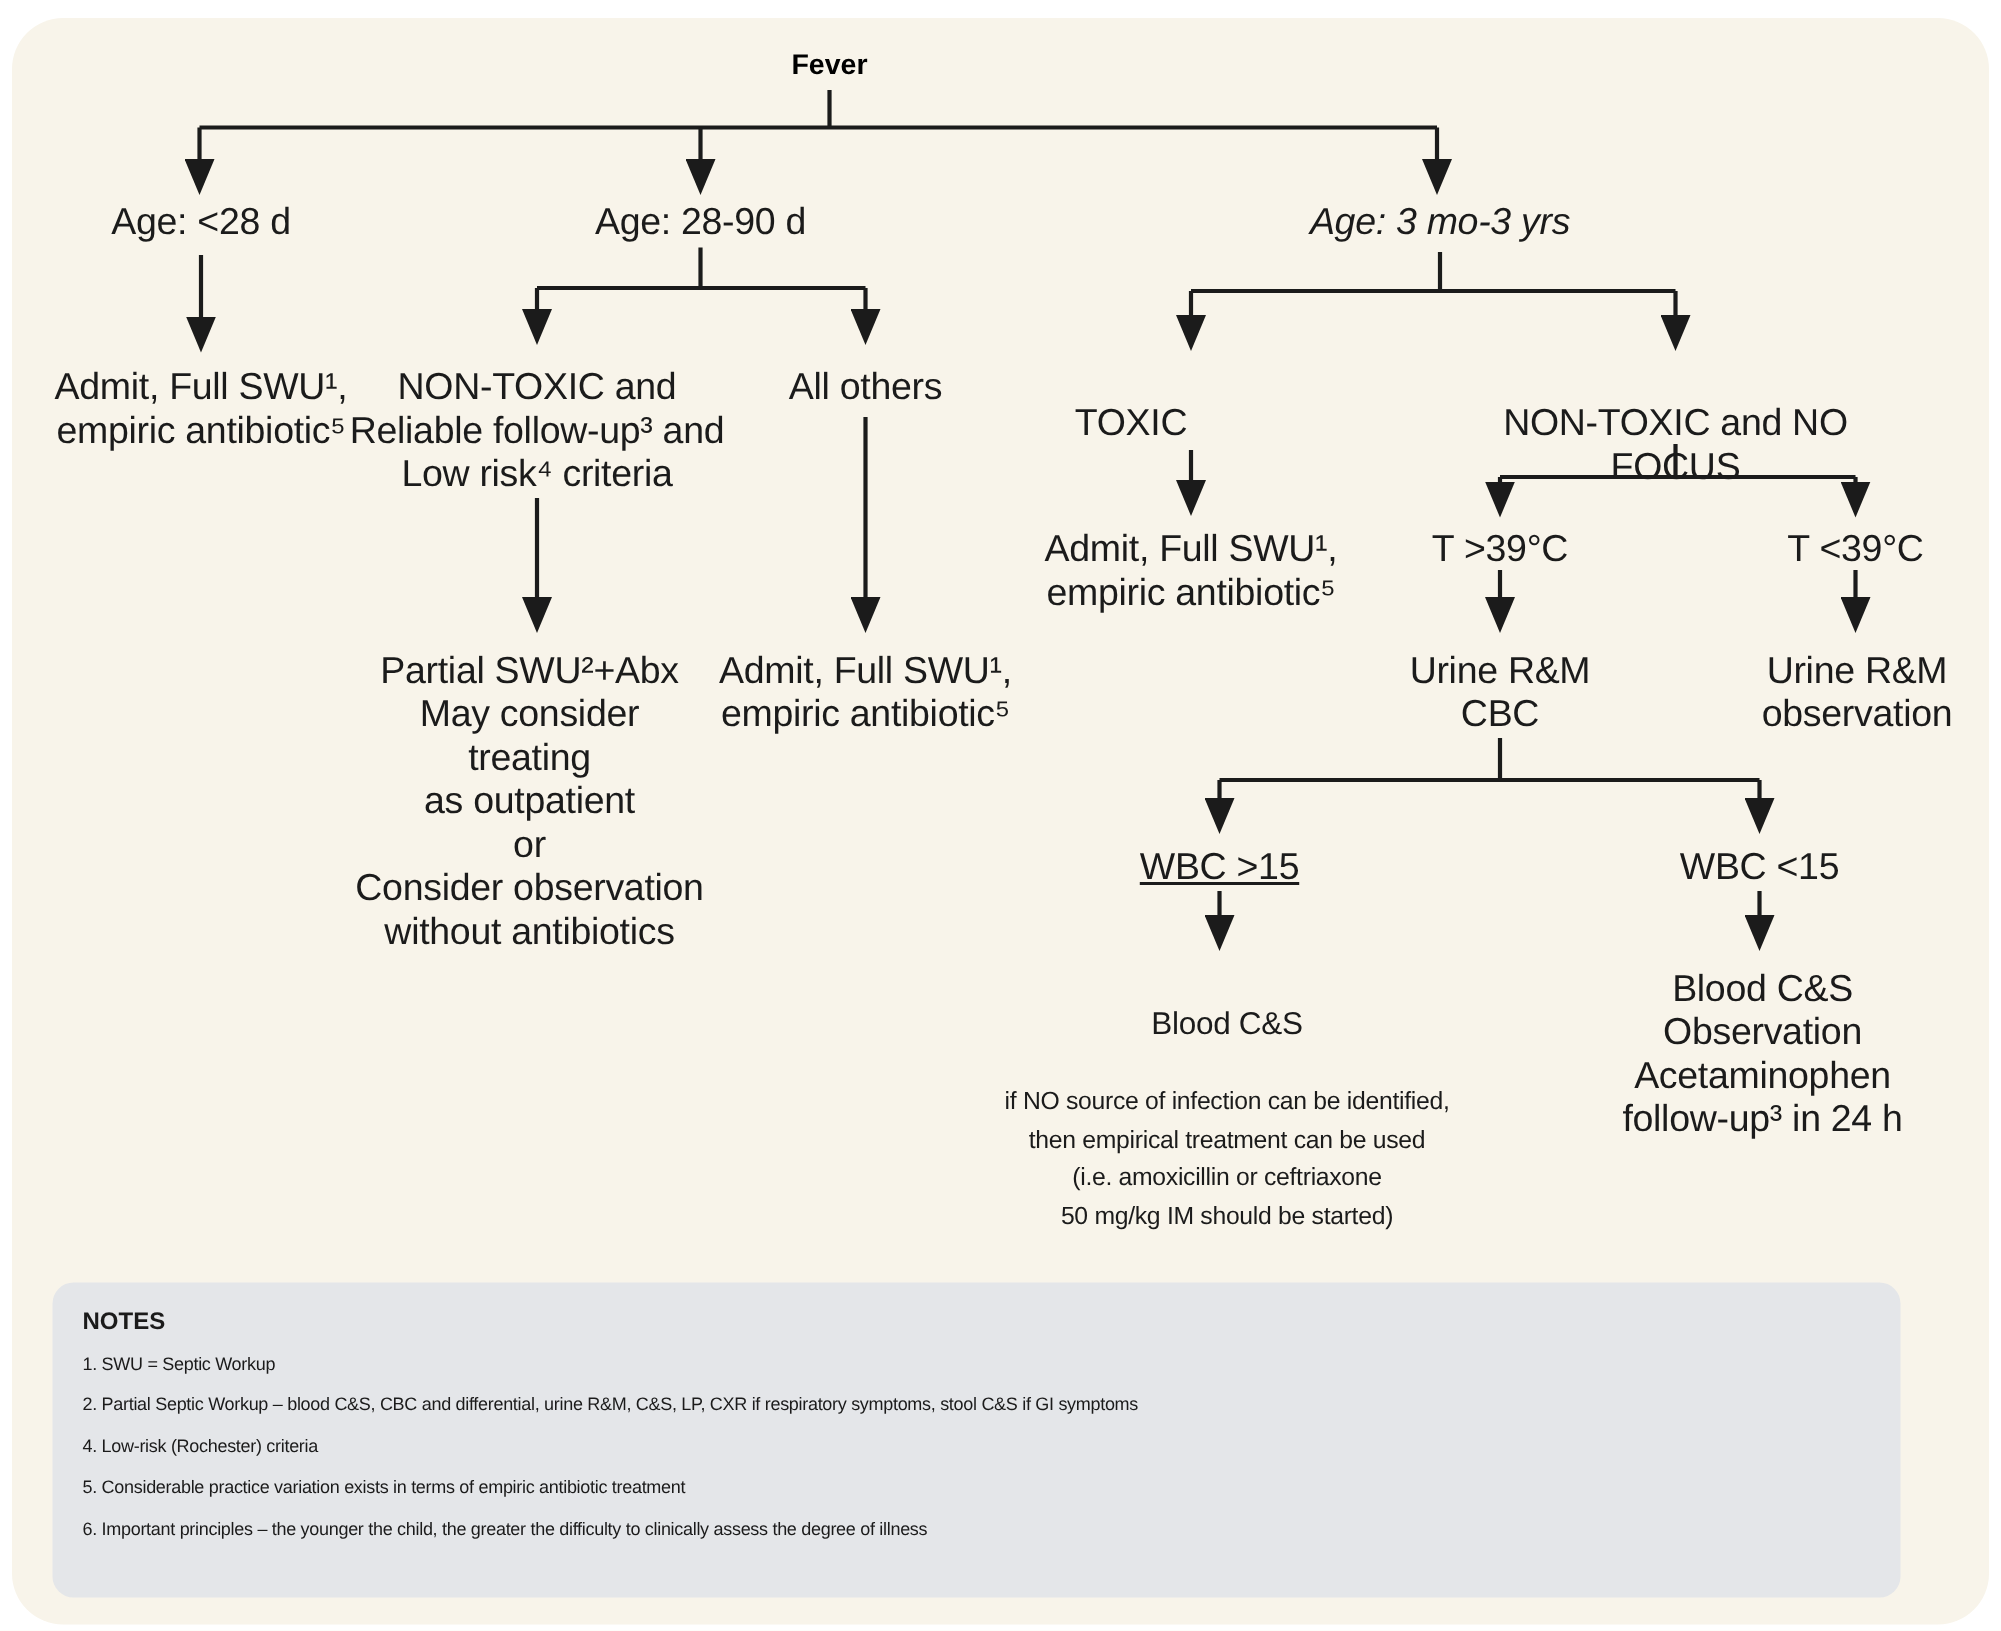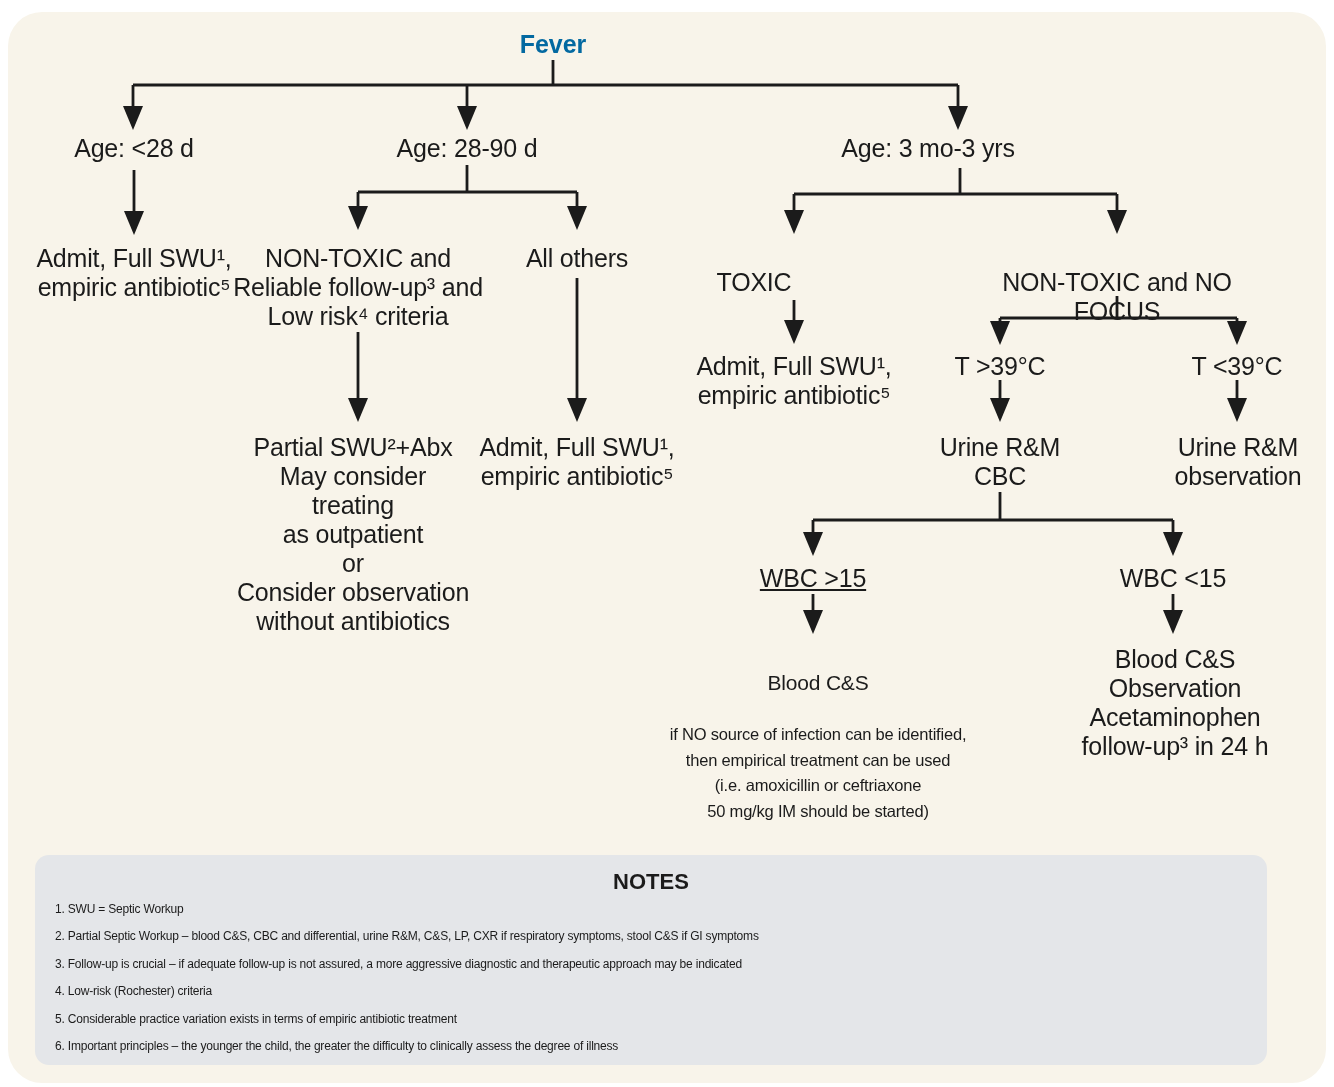--- a/index.html
+++ b/index.html
@@ -3,28 +3,28 @@
 <meta charset="utf-8">
 <style>
   html,body{margin:0;padding:0;background:#ffffff;}
   body{width:1334px;height:1087px;position:relative;overflow:hidden;
        font-family:"Liberation Sans","DejaVu Sans",sans-serif;color:#1b1b1b;}
   .panel{position:absolute;left:8px;top:12px;width:1318px;height:1071px;
          background:#f8f4ea;border-radius:34px;}
   svg.connectors{position:absolute;left:0;top:0;width:1334px;height:1087px;}
   .node{position:absolute;white-space:pre-line;text-align:center;
         font-size:25px;line-height:29px;letter-spacing:-0.2px;}
-  .node.root{font-size:25px;line-height:32px;font-weight:bold;color:#0369a1;
+  .node.root{font-size:19px;line-height:32px;font-weight:bold;color:#000000;
              letter-spacing:0;}
   .node.small{font-size:16.5px;line-height:25.5px;}
   .node .big{font-size:21px;line-height:29px;}
   .notes{position:absolute;left:35px;top:855px;width:1232px;height:210px;
          background:#e4e6e9;border-radius:14px;box-sizing:border-box;
          padding:13px 20px;}
-  .notes .title{font-weight:bold;font-size:22px;line-height:27.5px;text-align:center;}
+  .notes .title{font-weight:bold;font-size:16px;line-height:27.5px;}
   .notes .item{font-size:12px;line-height:27.5px;letter-spacing:-0.2px;}
   path.cline{stroke:#1b1b1b;stroke-width:2.8;fill:none;}
 </style>
 </head>
 <body>
 
 <div class="panel"></div>
 
 <svg class="connectors" viewBox="0 0 1334 1087" xmlns="http://www.w3.org/2000/svg">
   <defs>
@@ -62,21 +62,21 @@
     <path class="cline" d="M1173,520 V534" marker-end="url(#ah)"></path>
     <path class="cline" d="M813,594 V612" marker-end="url(#ah)"></path>
     <path class="cline" d="M1173,594 V612" marker-end="url(#ah)"></path>
   </g>
 </svg>
 
 <div class="node root" style="left:453px;top:28px;width:200px;">Fever</div>
 
 <div class="node" style="left:34px;top:134px;width:200px;">Age: &lt;28 d</div>
 <div class="node" style="left:357px;top:134px;width:220px;">Age: 28-90 d</div>
-<div class="node" style="left:798px;top:134px;width:260px;">Age: 3 mo-3 yrs</div>
+<div class="node" style="left:830px;top:134px;width:260px;font-style:italic;">Age: 3 mo-3 yrs</div>
 
 <div class="node" style="left:9px;top:244px;width:250px;">Admit, Full SWU¹,
 empiric antibiotic⁵</div>
 
 <div class="node" style="left:228px;top:244px;width:260px;text-align:center;">NON-TOXIC and
 Reliable follow-up³ and
 Low risk⁴ criteria</div>
 <div class="node" style="left:497px;top:244px;width:160px;">All others</div>
 <div class="node" style="left:213px;top:433px;width:280px;">Partial SWU²+Abx
 May consider
@@ -113,17 +113,16 @@
 
 <div class="node" style="left:1065px;top:645px;width:220px;">Blood C&amp;S
 Observation
 Acetaminophen
 follow-up³ in 24 h</div>
 
 <div class="notes">
   <div class="title">NOTES</div>
   <div class="item">1. SWU = Septic Workup</div>
   <div class="item">2. Partial Septic Workup – blood C&amp;S, CBC and differential, urine R&amp;M, C&amp;S, LP, CXR if respiratory symptoms, stool C&amp;S if GI symptoms</div>
-  <div class="item">3. Follow-up is crucial – if adequate follow-up is not assured, a more aggressive diagnostic and therapeutic approach may be indicated</div>
   <div class="item">4. Low-risk (Rochester) criteria</div>
   <div class="item">5. Considerable practice variation exists in terms of empiric antibiotic treatment</div>
   <div class="item">6. Important principles – the younger the child, the greater the difficulty to clinically assess the degree of illness</div>
 </div>
 
 </body></html>

